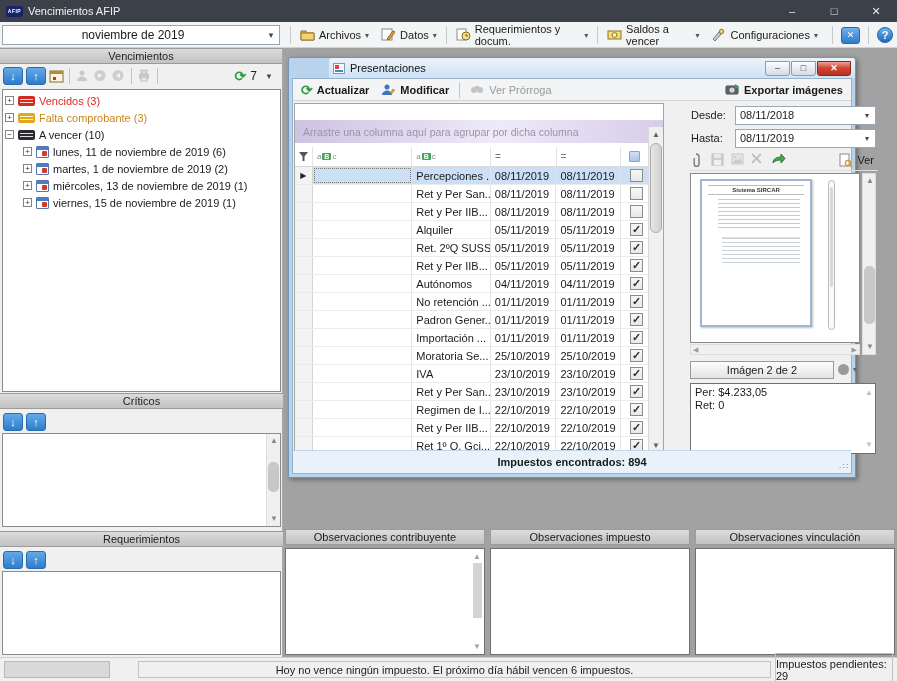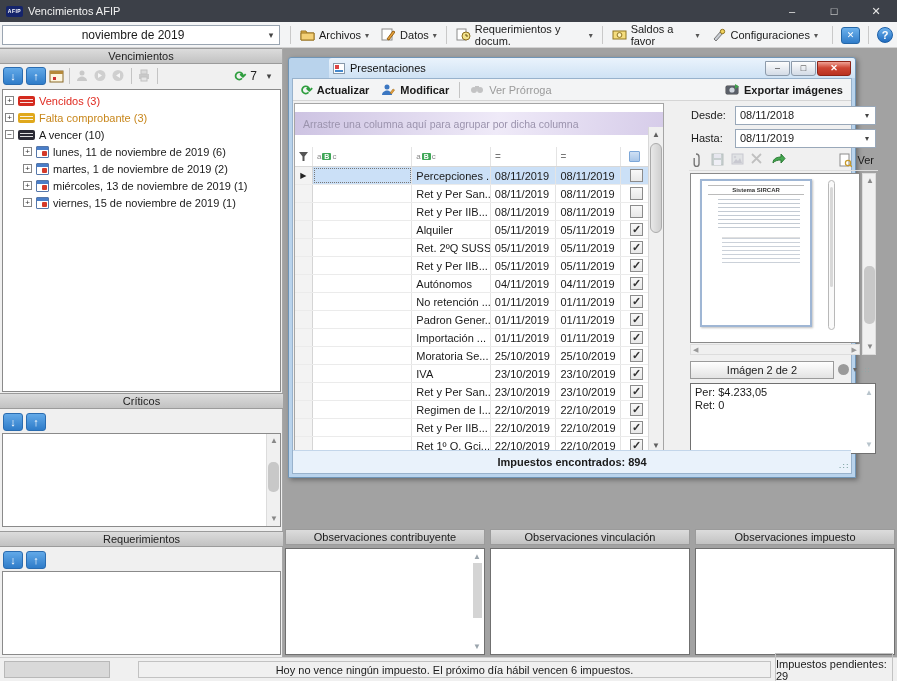--- a/index.html
+++ b/index.html
@@ -89,21 +89,21 @@
 
   .ptoolbar{position:absolute;left:0;top:0;right:0;height:22px;background:#f3f4f5;border-bottom:1px solid #d5d5d5;
             display:flex;align-items:center;gap:4px;padding:0 4px;}
   .ptb-item{display:flex;align-items:center;gap:4px;padding:1px 4px;}
   .ptb-item .lbl{font-size:11px;font-weight:bold;}
   .ptb-item.dis .lbl{color:#9a9a9a;font-weight:normal;}
   .ptb-right{margin-left:auto;display:flex;align-items:center;gap:4px;}
 
   
   .grid{position:absolute;left:1px;top:24px;width:370px;height:351px;background:#fff;border:1px solid #a5a5a5;}
-  .groupbar{position:absolute;left:0;top:8px;right:0;height:23px;
+  .groupbar{position:absolute;left:0;top:16px;right:0;height:23px;
             background:linear-gradient(100deg,#cdc3e2,#efeaf8 55%,#d6cce9);
             display:flex;align-items:center;padding-left:8px;color:#9b93ad;font-size:10.5px;}
   .ghead{position:absolute;left:0;top:23px;right:15px;height:34px;display:flex;background:linear-gradient(#fbfbfb,#e7e7e7);border-bottom:1px solid #c2c2c2;margin-top:24px;}
   .gh-cell{border-right:1px solid #c9c9c9;display:flex;align-items:center;padding-left:4px;font-size:11px;overflow:hidden;white-space:nowrap;}
   .gfilter{position:absolute;left:0;top:43px;right:15px;height:20px;display:flex;background:#fff;border-bottom:1px solid #d8d8d8;}
   .gf-cell{border-right:1px solid #e4e4e4;display:flex;align-items:center;padding-left:4px;color:#9a9a9a;overflow:hidden;}
   .abc{font-size:8px;color:#888;display:flex;align-items:center;}
   .abc b{background:#3fa757;color:#fff;font-size:7px;padding:0 2px;margin:0 1px;border-radius:1px;}
   .eqs{font-size:10px;color:#777;}
   .cbox-f{width:11px;height:11px;border:1px solid #7da7d8;background:linear-gradient(#cfe0f4,#a9c6e8);border-radius:1px;}
@@ -224,21 +224,21 @@
         <span class="mb-caret">▾</span>
       </div>
       <span class="mb-sep"></span>
       <div class="mb-item">
         <span class="i16">
             <svg width="15" height="13">
               <rect x="1" y="3" width="13" height="8" fill="#f5dd7e" stroke="#8f7421"></rect>
               <circle cx="7.5" cy="7" r="2.4" fill="#fdf3c2" stroke="#8f7421"></circle>
             </svg>
           </span>
-        <span class="lbl">Saldos a favor</span>
+        <span class="lbl">Saldos a vencer</span>
         <span class="mb-caret">▾</span>
       </div>
       <div class="mb-right">
         <div class="mb-item">
           <span class="i16">
               <svg width="14" height="13">
                 <path d="M2 11 9 3l2 2-7 8z" fill="#c8cdd4" stroke="#777"></path>
                 <circle cx="10.5" cy="3.5" r="2.2" fill="#f2d35c" stroke="#8f7421"></circle>
               </svg>
             </span>
@@ -735,25 +735,25 @@
     <div class="obsrow">
       <div class="obs">
         <div class="ohdr">Observaciones contribuyente</div>
         <div class="obox">
           <span class="na t">▲</span>
           <span class="na b">▼</span>
           <span class="oth"></span>
         </div>
       </div>
       <div class="obs">
+        <div class="ohdr">Observaciones impuesto</div>
+        <div class="obox"></div>
+      </div>
+      <div class="obs">
         <div class="ohdr">Observaciones vinculación</div>
-        <div class="obox"></div>
-      </div>
-      <div class="obs">
-        <div class="ohdr">Observaciones impuesto</div>
         <div class="obox"></div>
       </div>
     </div>
   </div>
 
   <div class="statusbar">
     <div class="sb-box"></div>
     <div class="sb-msg">Hoy no vence ningún impuesto. El próximo día hábil vencen 6 impuestos.</div>
     <div class="sb-pend">Impuestos pendientes: 29</div>
   </div>

